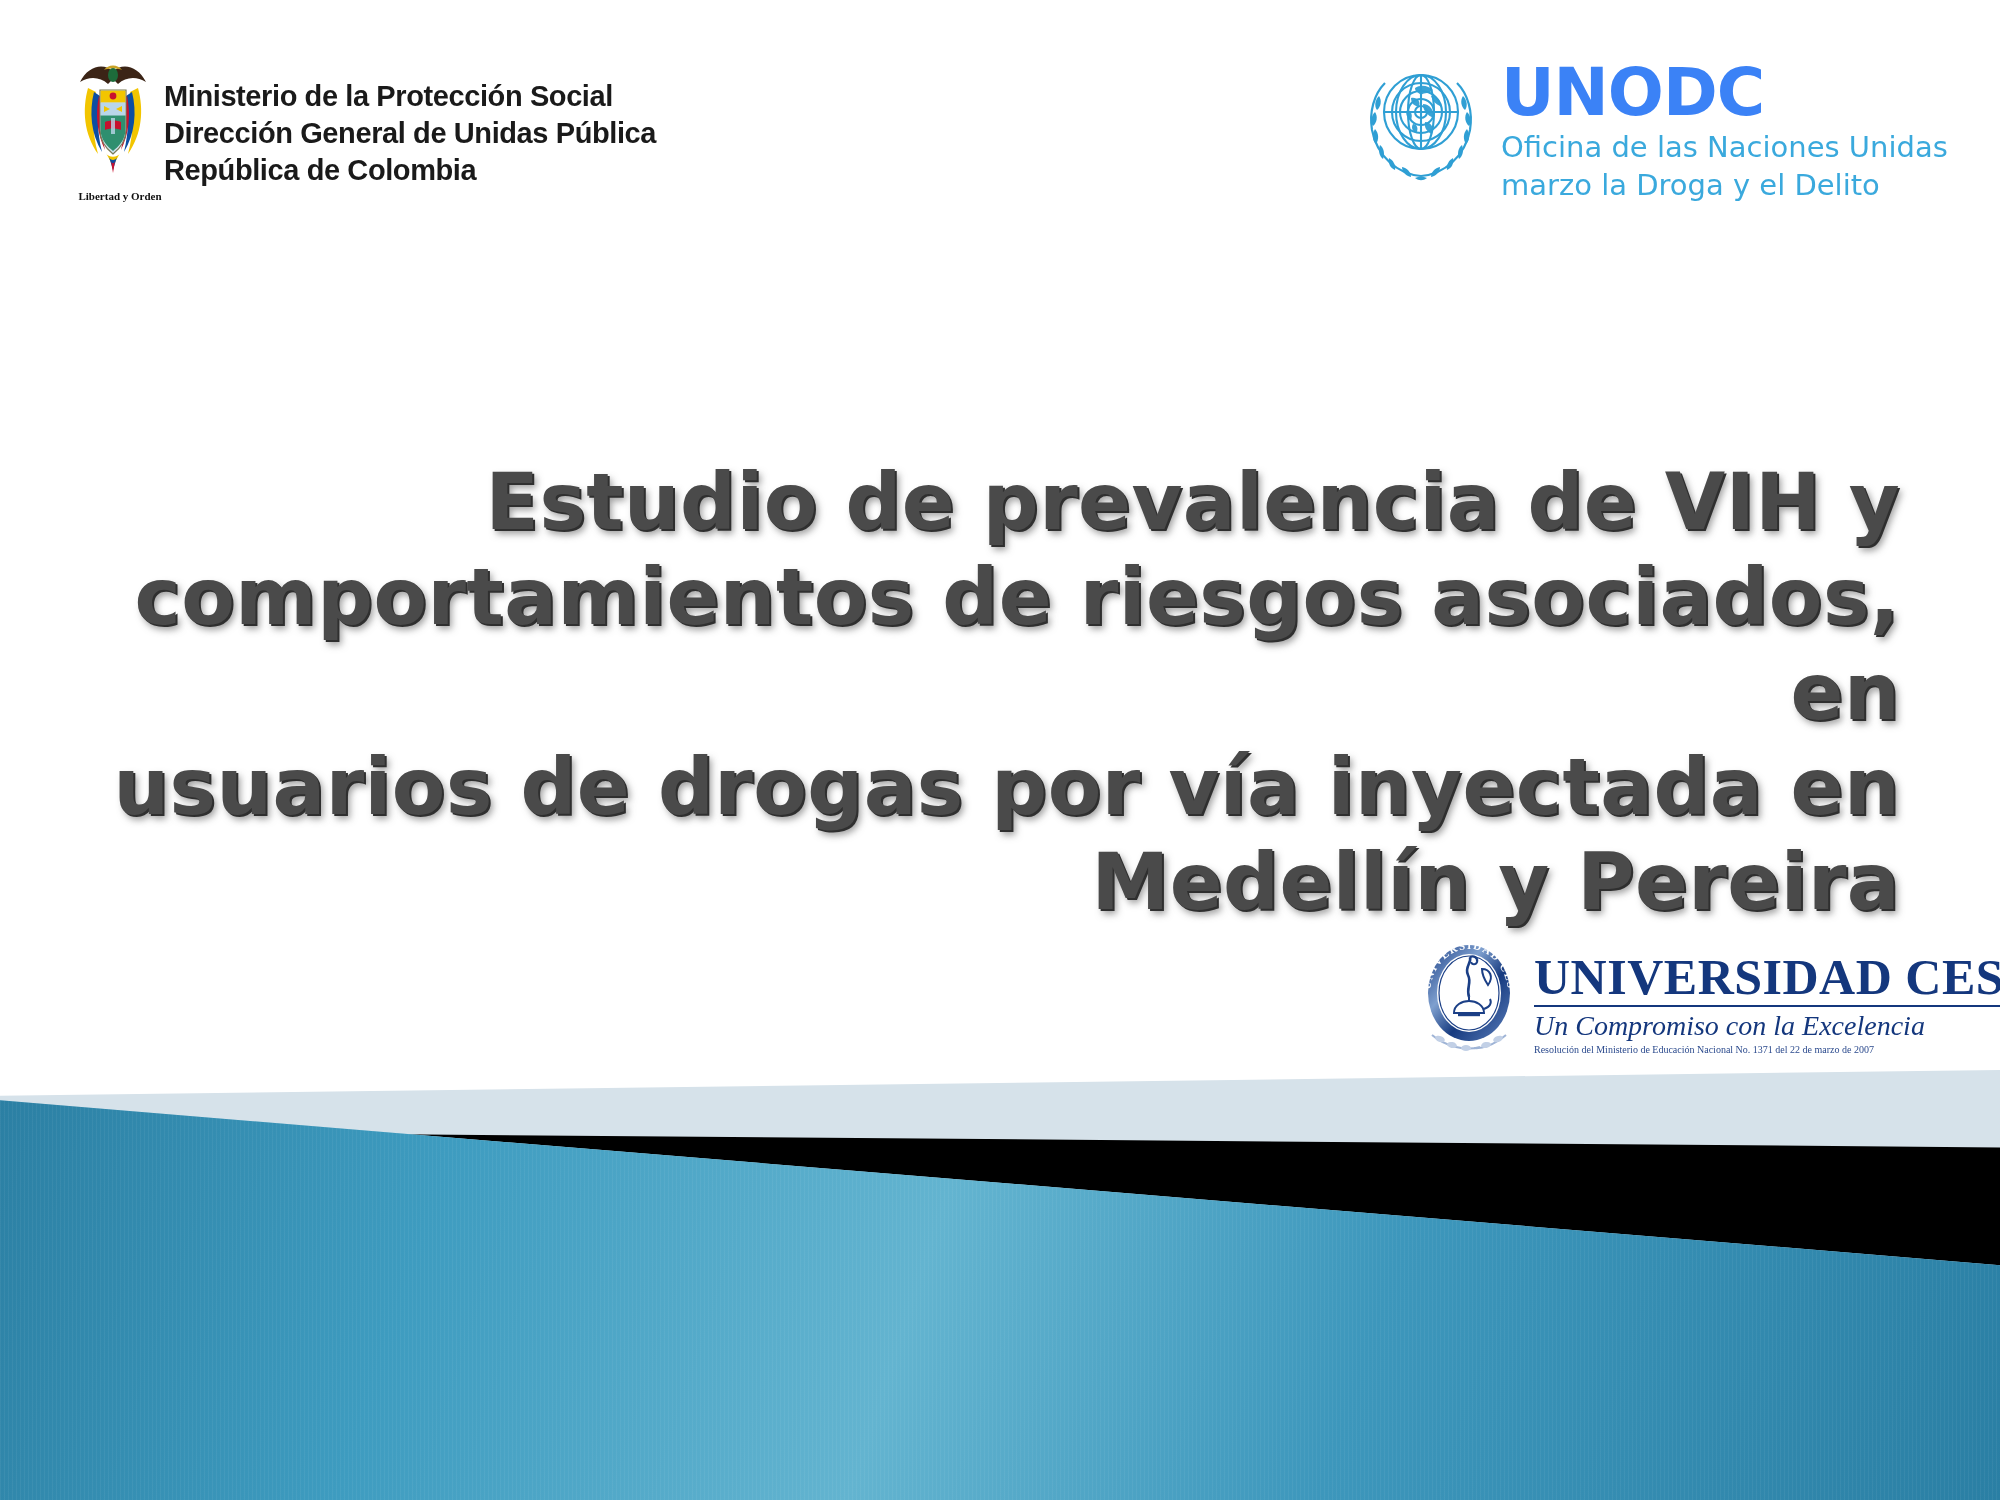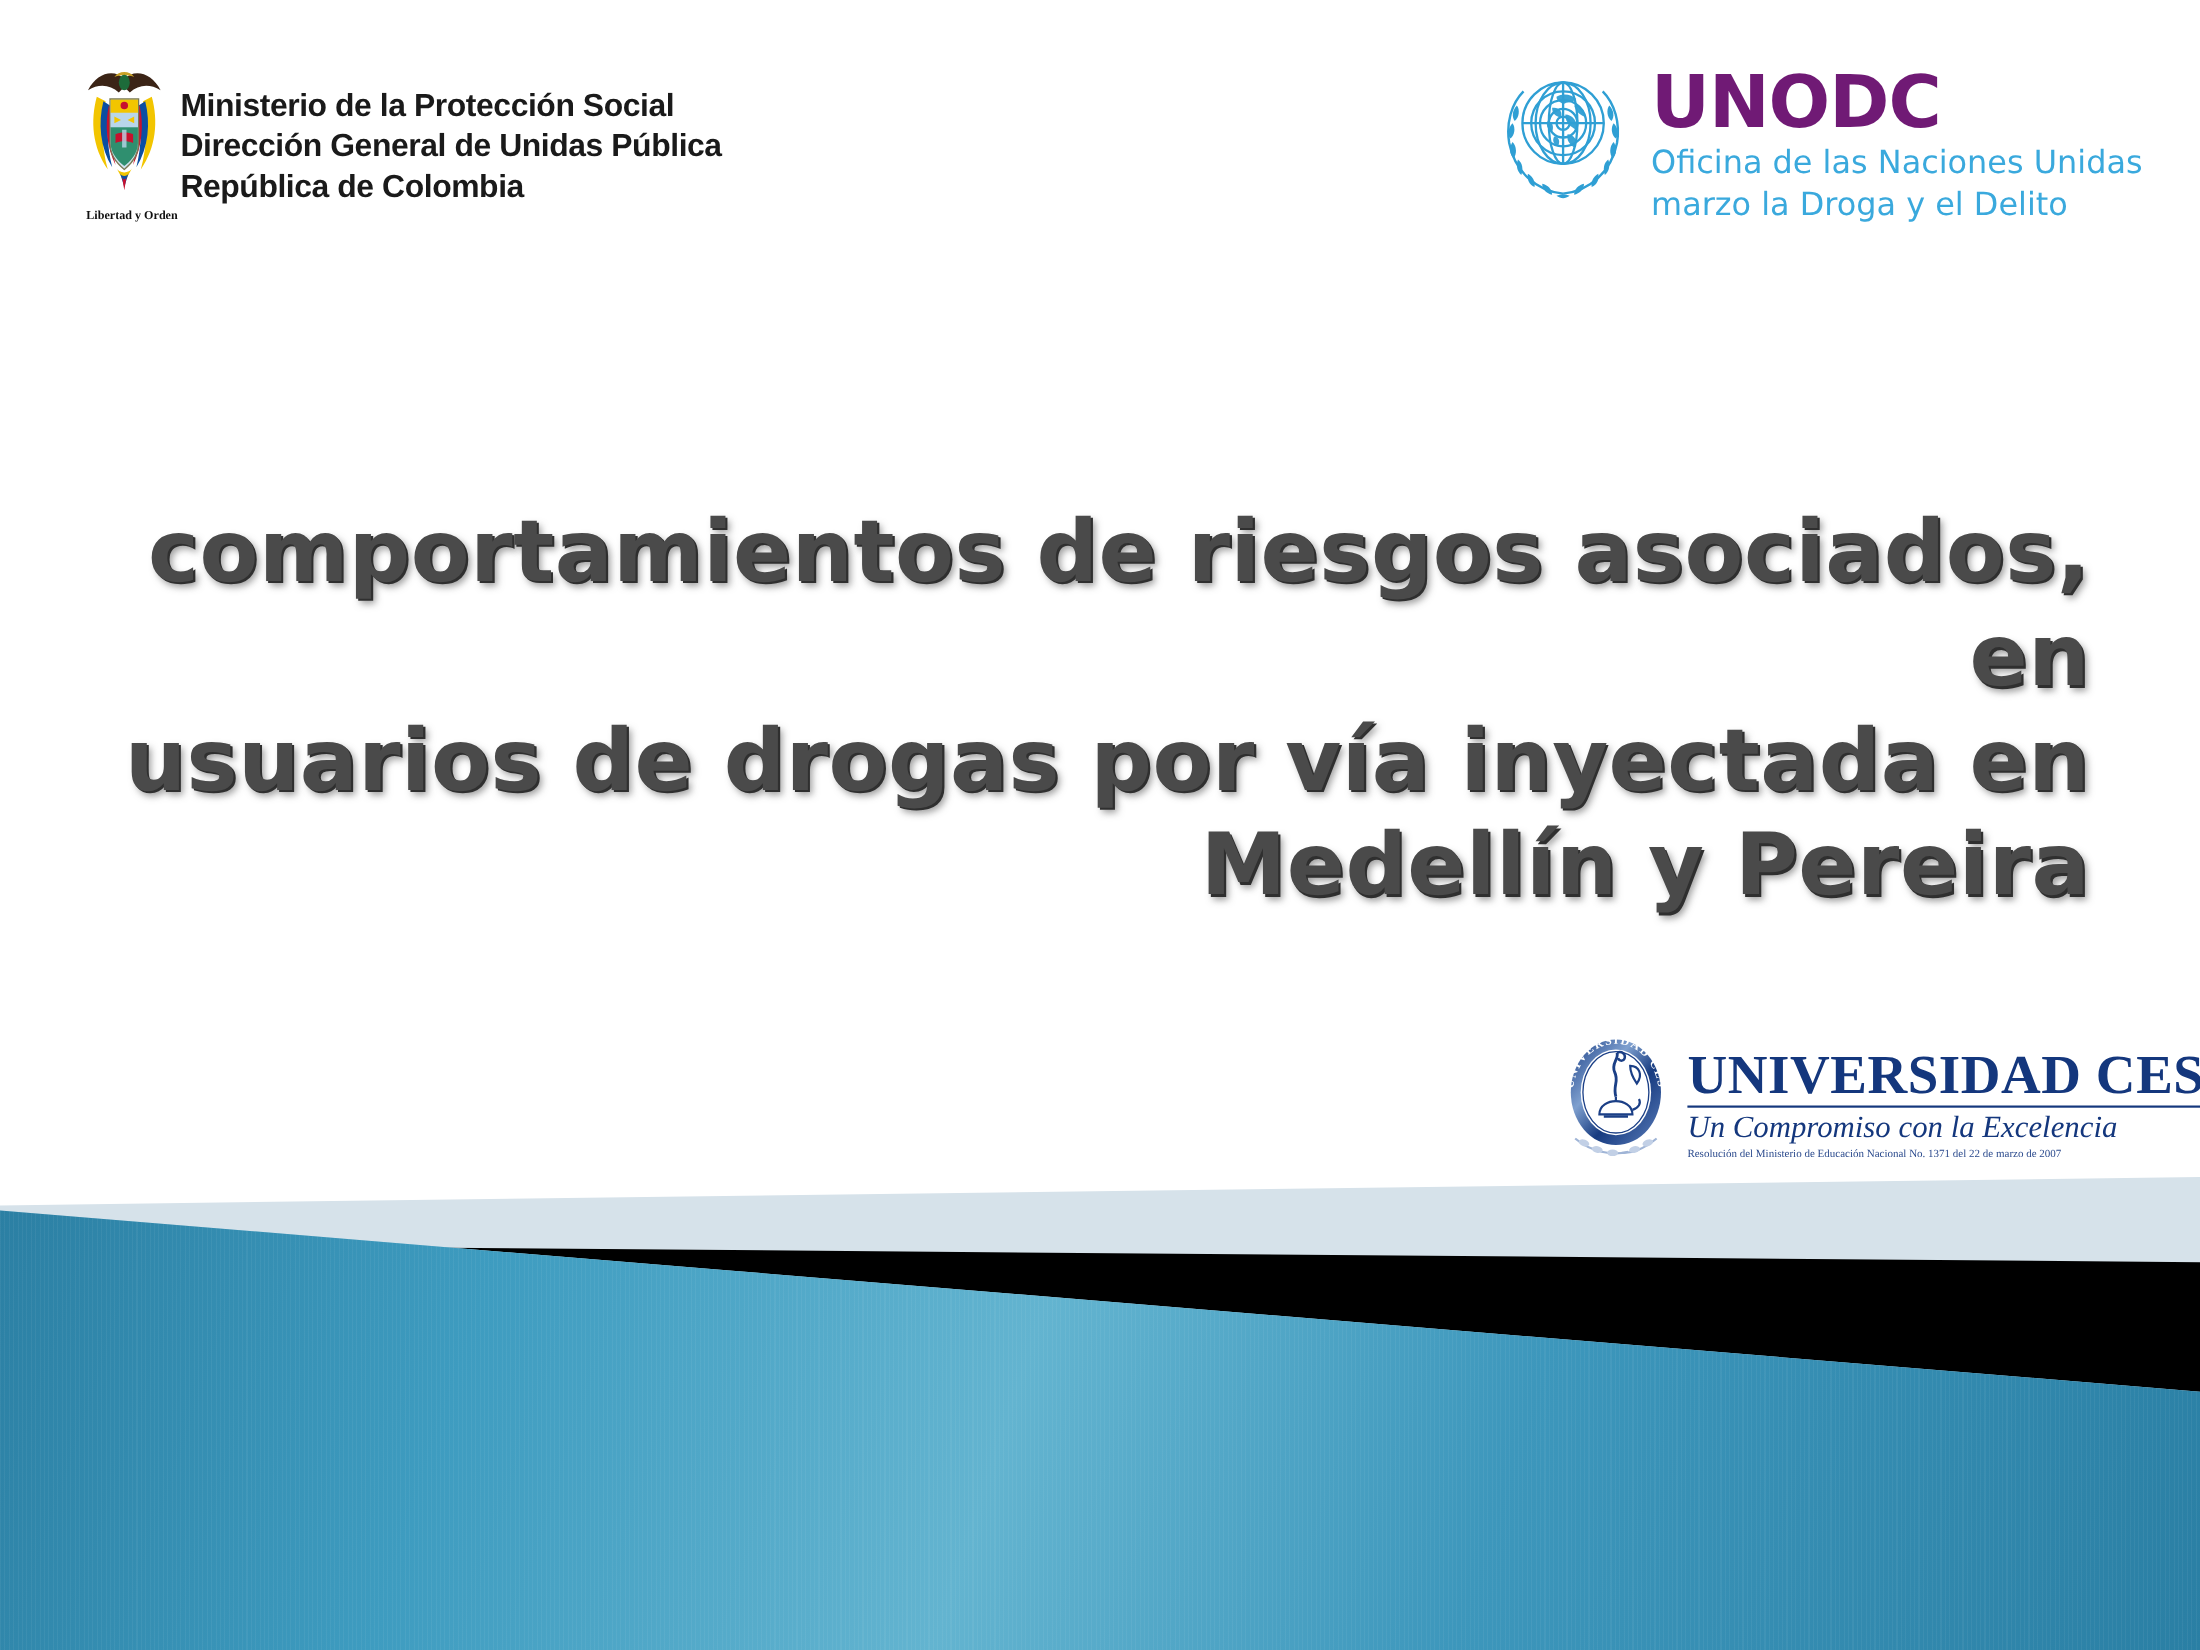--- a/index.html
+++ b/index.html
@@ -117,21 +117,21 @@
     width: 132px;
     height: 132px;
     flex: 0 0 auto;
     margin-right: 14px;
   }
   .unodc-title {
     font-family: "DejaVu Sans", sans-serif;
     font-weight: bold;
     font-size: 66px;
     line-height: 66px;
-    color: #701a75;
+    color: #3b82f6;
     letter-spacing: -1px;
     margin-top: 8px;
   }
   .unodc-sub {
     font-family: "DejaVu Sans", sans-serif;
     font-weight: normal;
     font-size: 29px;
     line-height: 34px;
     color: #3aa9dd;
     margin-top: 4px;
@@ -299,20 +299,21 @@
       </svg>
     </div>
     <div>
       <div class="unodc-title">UNODC</div>
       <div class="unodc-sub">Oficina de las Naciones Unidas</div>
       <div class="unodc-sub">marzo la Droga y el Delito</div>
     </div>
   </div>
 
   <div class="title-block">
+    <div class="title-line">Estudio de prevalencia de VIH y</div>
     <div class="title-line">comportamientos de riesgos asociados, en</div>
     <div class="title-line">usuarios de drogas por vía inyectada en</div>
     <div class="title-line">Medellín y Pereira</div>
   </div>
 
   <div class="ces-logo">
     <div class="ces-seal">
       <svg viewBox="0 0 118 118" width="118" height="118" aria-hidden="true">
         <defs>
           <linearGradient id="cesRing" x1="0" y1="0" x2="1" y2="1">

